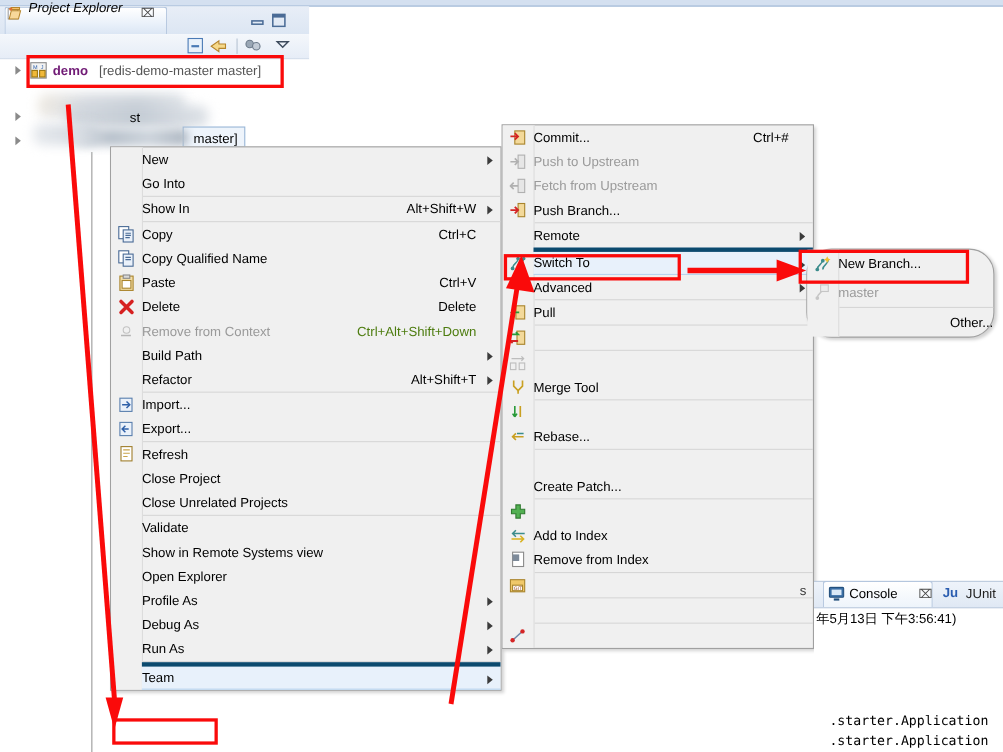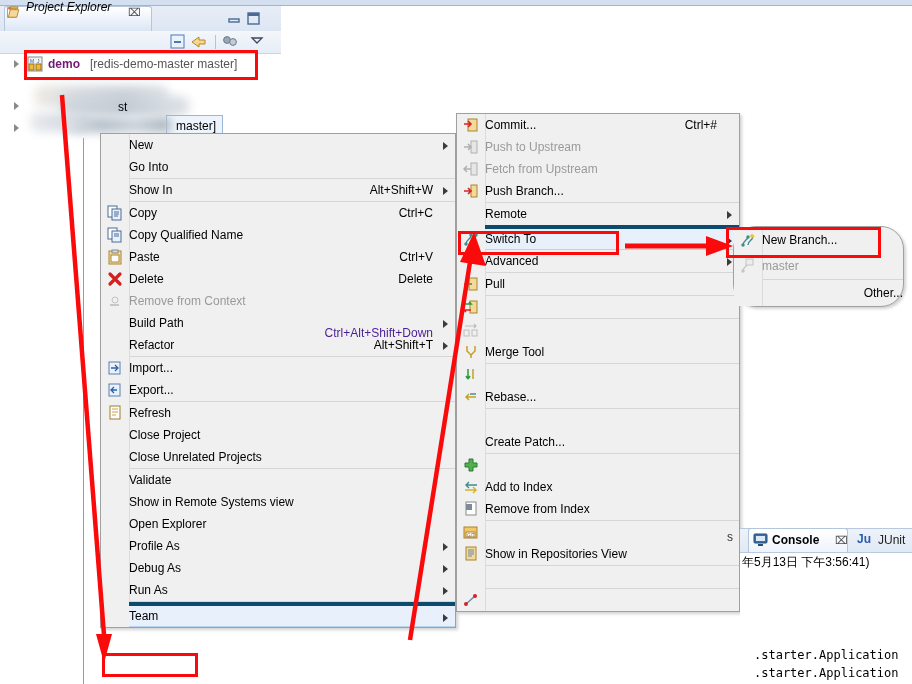--- a/index.html
+++ b/index.html
@@ -59,42 +59,42 @@
 
   
   .menu{position:absolute;background:#f0f0f0;border:1px solid #a0a0a0;box-sizing:border-box;
      box-shadow:2px 2px 3px rgba(0,0,0,.18);}
   .menu .gutter{position:absolute;left:0;top:0;bottom:0;width:28px;
      background:#f0f0f0;border-right:1px solid #dcdcdc;}
   .mi{position:relative;height:22px;line-height:22px;margin-left:28px;
      font-size:12px;color:#000;white-space:nowrap;}
   .mi.dis{color:#9a9a9a;}
   .mi .acc{position:absolute;right:22px;top:0;font-size:12px;color:#000;}
-  .mi.dis .acc{color:#4c1d95;margin-top:32px;}
+  .mi.dis .acc{color:#4d7c0f;}
   .mi .sub{position:absolute;right:7px;top:8px;width:0;height:0;
      border-left:5px solid #3b3b3b;border-top:4px solid transparent;border-bottom:4px solid transparent;}
   .mi.hi{background:#e8f1fb;border-top:4px solid #0c4a6e;border-bottom:1px solid #b8d4ef;
      height:20px;line-height:20px;}
   .sep{margin-left:28px;height:1px;background:#d6d6d6;}
   .ico{position:absolute;left:-22px;top:3px;width:16px;height:16px;}
 
   
   #menu1{left:100px;top:133px;width:356px;}
   
   #menu2{left:456px;top:113px;width:284px;}
   
   #menu3{left:733px;top:226px;width:171px;border-radius:23px;}
 
   
   .con-tabbar{position:absolute;left:740px;top:528px;width:172px;height:24px;
      background:linear-gradient(to bottom,#eef3fa,#dfe8f4);border-top:1px solid #b9c8dc;}
   .con-tab{position:absolute;left:748px;top:528px;width:100px;height:24px;
      background:linear-gradient(to bottom,#ffffff,#eef4fb);
      border:1px solid #b4c6de;border-bottom:none;border-radius:3px 3px 0 0;box-sizing:border-box;}
-  .con-tab-lbl{position:absolute;left:772px;top:533px;font-size:12px;font-weight:bold;color:#000;}
+  .con-tab-lbl{position:absolute;left:772px;top:533px;font-size:12px;font-weight:normal;color:#000;}
   .con-close{position:absolute;left:835px;top:534px;font-size:11px;color:#4a4a4a;}
   .junit-lbl{position:absolute;left:878px;top:533px;font-size:12px;color:#222;}
   .junit-ico{position:absolute;left:857px;top:532px;font-size:12px;font-weight:bold;color:#2a5db0;}
   .con-body{position:absolute;left:740px;top:552px;width:172px;height:132px;background:#fff;
      border-top:1px solid #b9c8dc;}
   .con-date{position:absolute;left:742px;top:554px;font-size:12px;color:#000;white-space:nowrap;}
   .con-line1{position:absolute;left:754px;top:648px;font-size:12px;color:#000;
      font-family:"DejaVu Sans Mono",monospace;white-space:nowrap;}
   .con-line2{position:absolute;left:754px;top:666px;font-size:12px;color:#000;
      font-family:"DejaVu Sans Mono",monospace;white-space:nowrap;}
@@ -382,27 +382,20 @@
   </div>
   <div class="sep"></div>
   <div class="mi">
     <svg class="ico" viewBox="0 0 16 16">
       <rect x="1" y="3" width="13" height="11" fill="#f0c86a" stroke="#a9842c"></rect>
       <rect x="3" y="8" width="9" height="5" fill="#fff" stroke="#a9842c"></rect>
       <text x="4" y="12.5" font-size="4.5" fill="#a0522d" font-family="sans-serif">GIT</text>
     </svg>
     <span></span>
   </div>
-  <div class="mi">
-    <svg class="ico" viewBox="0 0 16 16">
-      <rect x="3" y="1" width="10" height="13" fill="#f3d99a" stroke="#a9842c"></rect>
-      <path d="M5 4h6M5 6h6M5 8h6M5 10h4" stroke="#6e86a8" stroke-width="1"></path>
-    </svg>
-    <span>Show in Repositories View</span>
-  </div>
   <div class="sep"></div>
   <div class="mi dis"><span></span></div>
   <div class="sep"></div>
   <div class="mi">
     <svg class="ico" viewBox="0 0 16 16">
       <path d="M2 13 L13 3" stroke="#6e86a8" stroke-width="1.4"></path>
       <circle cx="3" cy="12" r="2" fill="#d42525"></circle>
         <circle cx="12" cy="4" r="2" fill="#d42525"></circle>
     </svg>
     <span></span>

